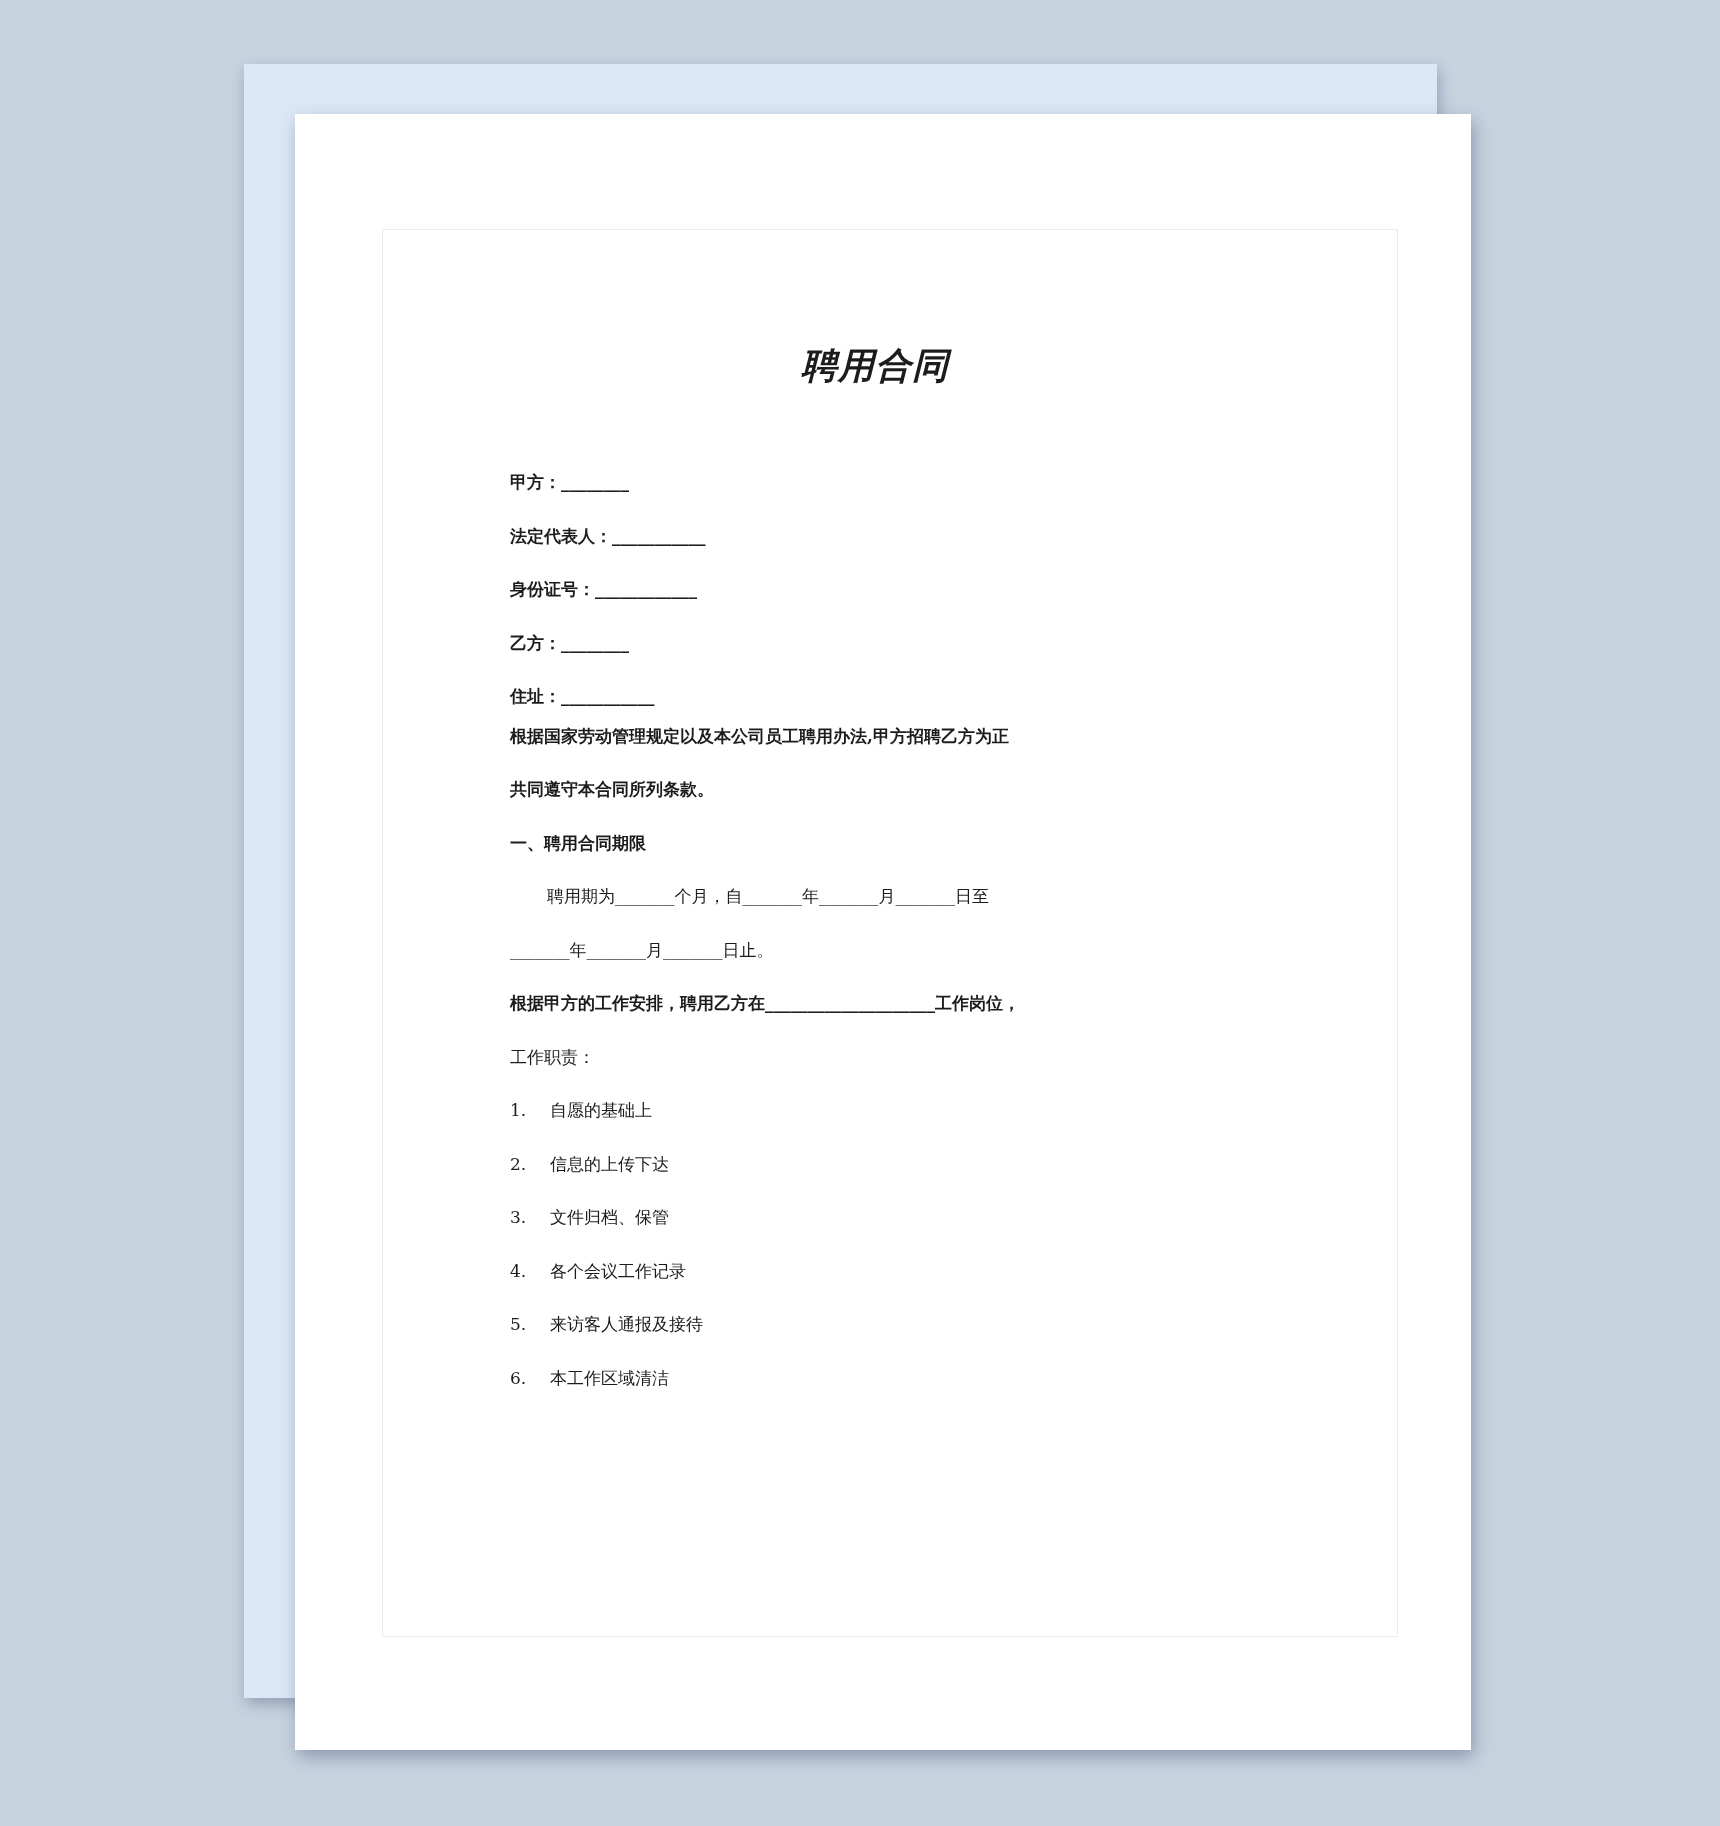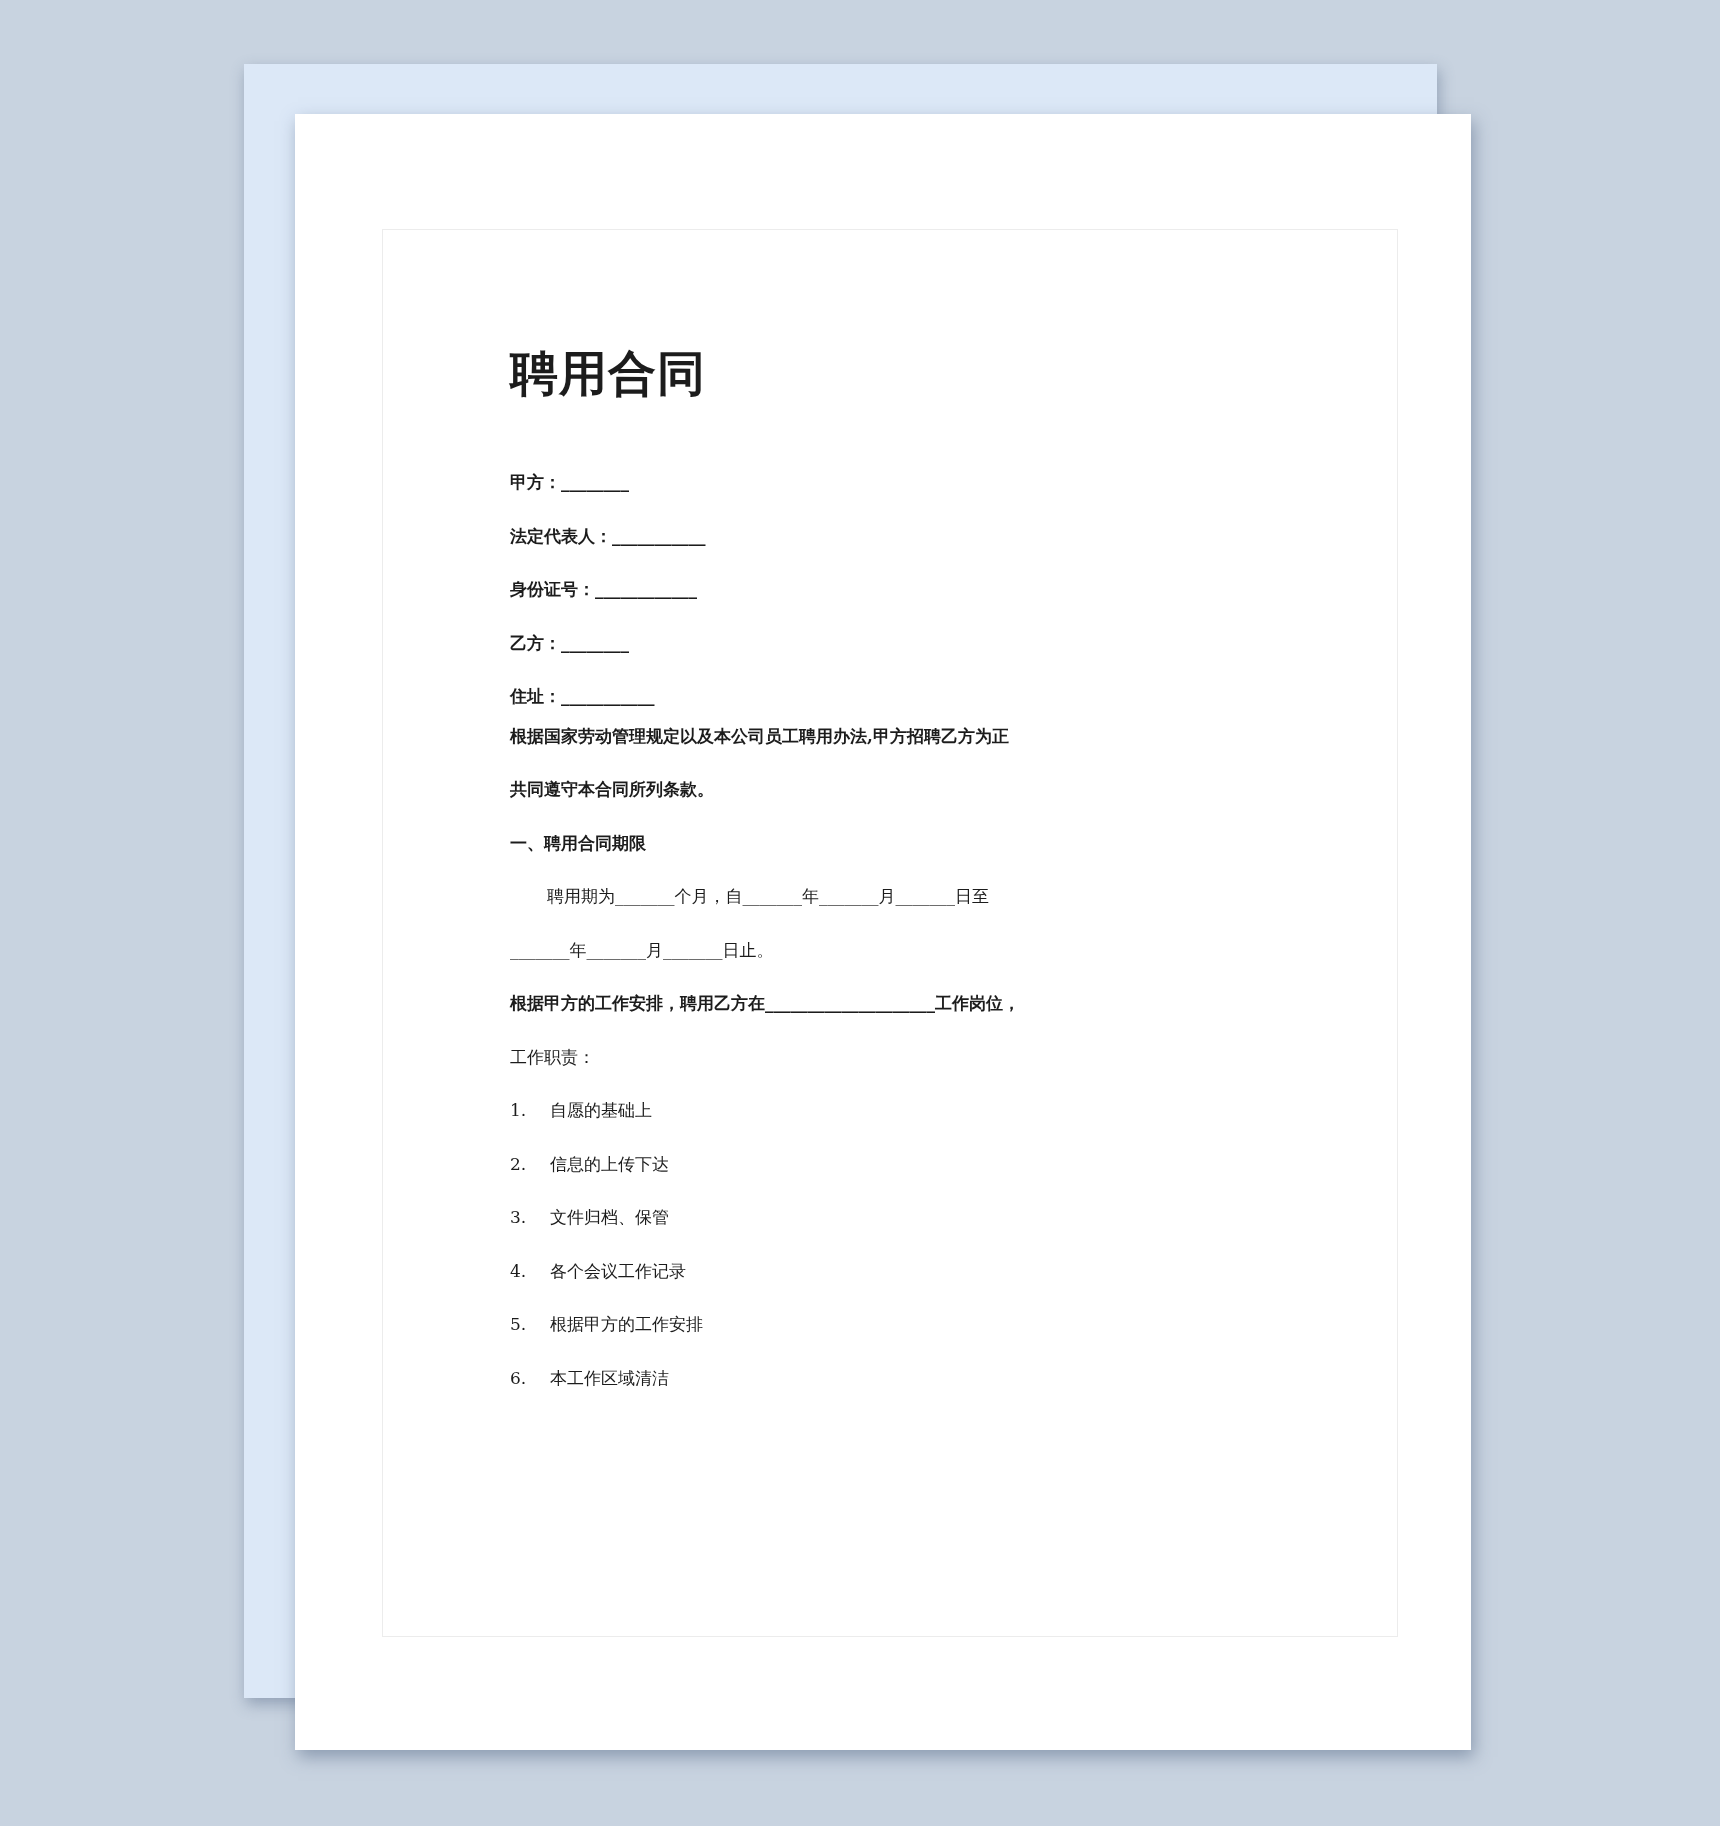--- a/index.html
+++ b/index.html
@@ -24,21 +24,21 @@
     position:absolute;left:295px;top:114px;width:1176px;height:1636px;
     background:var(--page);
     box-shadow:3px 7px 16px rgba(80,100,130,.5);
   }
   .frame{
     position:absolute;left:87px;top:115px;width:1016px;height:1408px;
     border:1px solid var(--frame-border);
   }
   .title{
     position:absolute;left:215px;top:228px;width:730px;
-    font-size:48px;font-weight:bold;letter-spacing:1px;
+    font-size:36px;font-weight:bold;text-align:center;letter-spacing:1px;font-style:italic;
   }
   .content{
     position:absolute;left:215px;top:342px;width:744px;
     font-size:17px;
   }
   .line{height:53.5px;line-height:53.5px;white-space:nowrap;}
   .bold{font-weight:bold;}
   .para{line-height:53.5px;}
   .intro{margin-top:-14px;}
   .indent{padding-left:37px;}
@@ -83,18 +83,18 @@
     <div class="line">工作职责：</div>
 
     <div class="line"><span class="num">1.</span><span>自愿的基础上</span></div>
 
     <div class="line"><span class="num">2.</span><span>信息的上传下达</span></div>
 
     <div class="line"><span class="num">3.</span><span>文件归档、保管</span></div>
 
     <div class="line"><span class="num">4.</span><span>各个会议工作记录</span></div>
 
-    <div class="line"><span class="num">5.</span><span>根据甲方的工作安排</span></div>
+    <div class="line"><span class="num">5.</span><span>来访客人通报及接待</span></div>
 
     <div class="line"><span class="num">6.</span><span>本工作区域清洁</span></div>
 
   </div>
 </div>
 
 </body></html>

